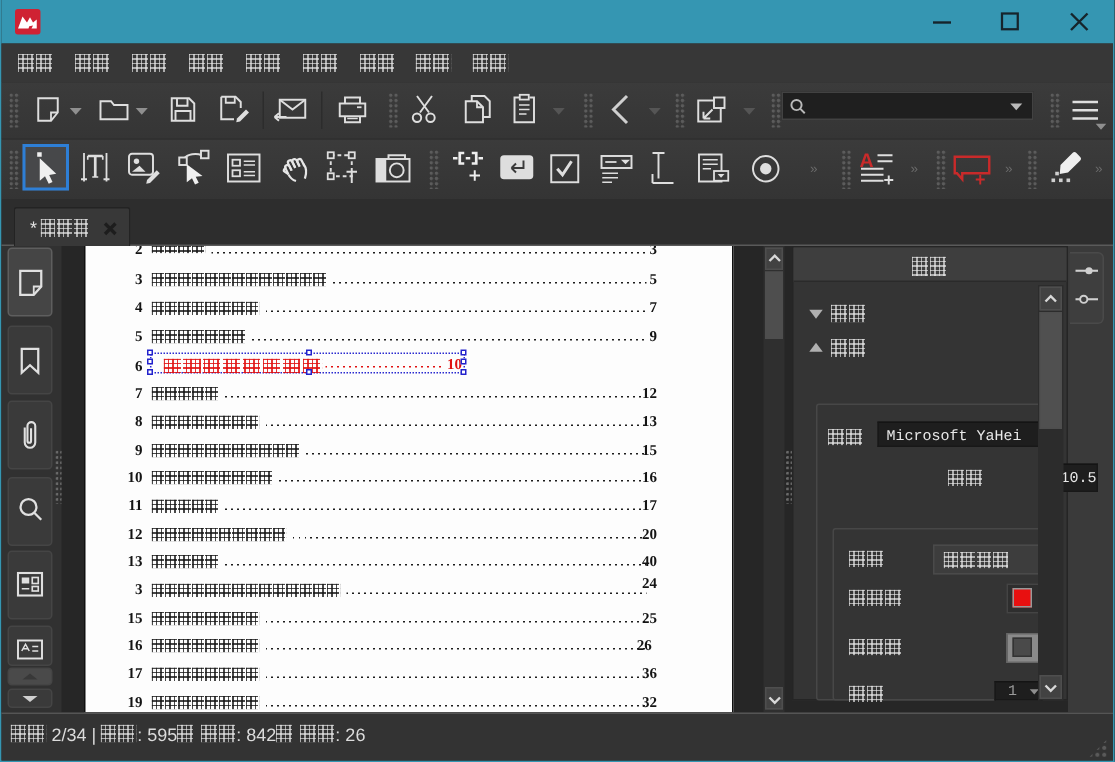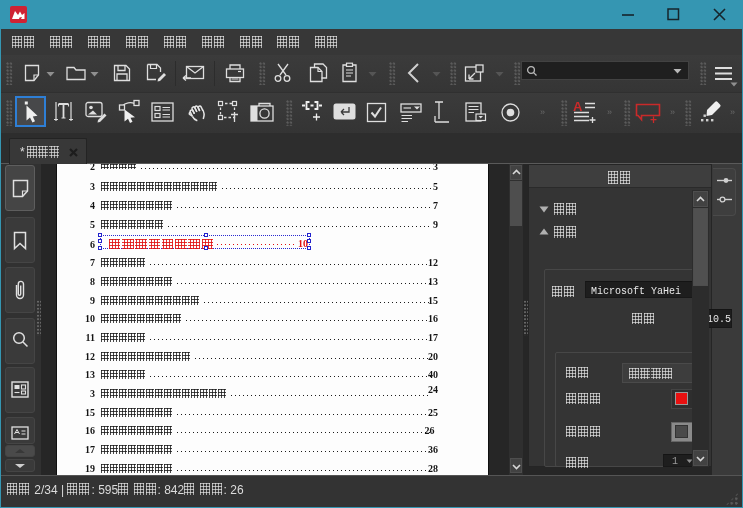--- a/index.html
+++ b/index.html
@@ -376,21 +376,21 @@
   <span class="z zk c9 abs" style="left:100px;top:262px;width:72px;height:9px"></span>
   <div class="leader" style="left:176px;top:268px;width:254px"></div>
   <div class="toc" style="left:420px;top:261px;width:17px;text-align:center">26</div>
   <div class="toc" style="left:78px;top:279.5px"><span class="num" style="width:16px">17</span></div>
   <span class="z zk c9 abs" style="left:100px;top:280.5px;width:72px;height:9px"></span>
   <div class="leader" style="left:176px;top:286.5px;width:254px"></div>
   <div class="toc" style="left:420px;top:279.5px;width:17px;text-align:right">36</div>
   <div class="toc" style="left:78px;top:298.5px"><span class="num" style="width:16px">19</span></div>
   <span class="z zk c9 abs" style="left:100px;top:299.5px;width:72px;height:9px"></span>
   <div class="leader" style="left:176px;top:305.5px;width:254px"></div>
-  <div class="toc" style="left:420px;top:298.5px;width:17px;text-align:right">28</div>
+  <div class="toc" style="left:420px;top:298.5px;width:17px;text-align:right">32</div>
   </div>
   <div id="sidebaricons">
   <div class="sbtn" style="top:1px;background:#454545;border-color:#5e5e5e"></div>
   <svg style="left:11px;top:15px" width="17" height="19" viewBox="0 0 17 19">
           <path d="M1.5 1.5 H15.5 V12 L10.5 17.5 H1.5 Z" fill="none" stroke="#e0e0e0" stroke-width="1.5"></path>
           <path d="M15.5 12 H10.5 V17.5" fill="none" stroke="#e0e0e0" stroke-width="1.2"></path>
         </svg>
   <div class="sbtn" style="top:53px"></div>
   <svg style="left:12px;top:67px" width="14" height="19" viewBox="0 0 14 19">
           <path d="M1.5 1.5 H12.5 V17.5 L7 12.5 L1.5 17.5 Z" fill="none" stroke="#e0e0e0" stroke-width="1.5"></path>

